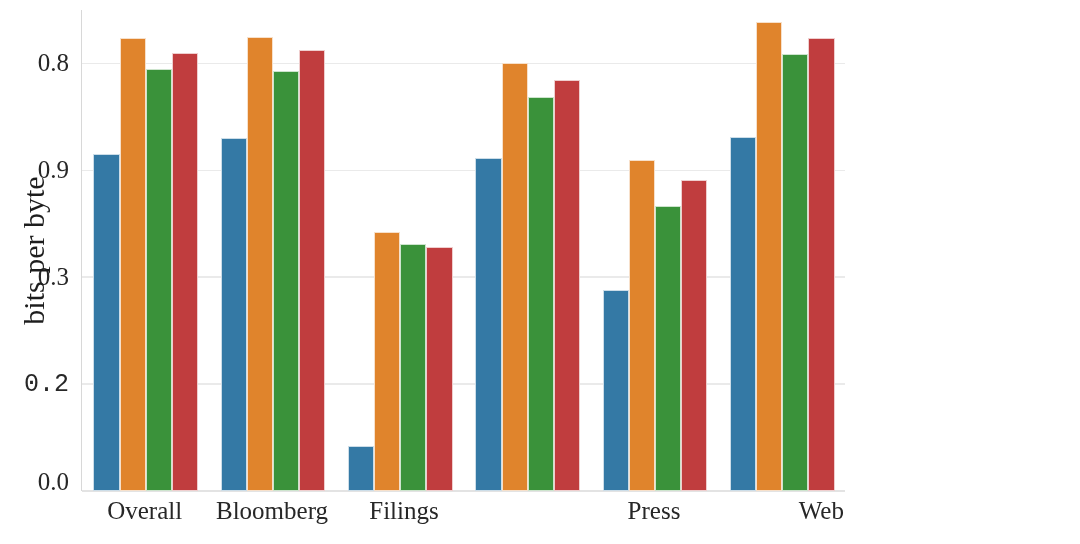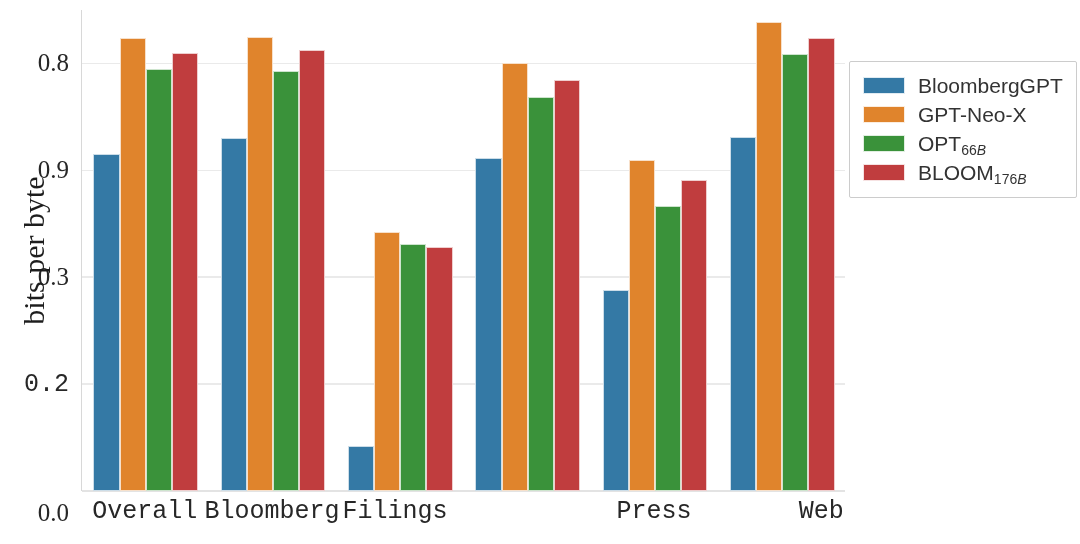--- a/index.html
+++ b/index.html
@@ -92,21 +92,21 @@
     position: absolute;
     left: 81px;
     top: 495px;
     width: 764px;
     height: 45px;
   }
   .xtick-item {
     position: absolute;
     top: 2px;
     text-align: right;
-    font-family: Liberation Mono, monospace;
+    font-family: Liberation Serif, serif;
     font-size: 25px;
     color: #272727;
     white-space: nowrap;
     transform: translateX(-50%);
   }
 
   
   #ylabel {
     position: absolute;
     left: -12px;
@@ -163,21 +163,21 @@
   .legend-label sub .b-ital {
     font-style: italic;
   }
 </style>
 </head>
 <body>
 
 <div id="figure">
 
   <div id="ytick-layer">
-      <div class="ytick-item" style="top: 503px;">0.0</div>
+      <div class="ytick-item" style="top: 472px;">0.0</div>
       <div class="ytick-item" style="top: 374.111px; font-family: Liberation Mono, monospace;">0.2</div>
       <div class="ytick-item" style="top: 267.222px;">0.3</div>
       <div class="ytick-item" style="top: 160.333px;">0.9</div>
       <div class="ytick-item" style="top: 53.4444px;">0.8</div>
     </div>
 
   <div id="ylabel">bits per byte</div>
 
   <div id="plot-area">
     <div id="gridlines">
@@ -223,37 +223,19 @@
           <div class="bar" title="GPT-Neo-X Web: 0.877" style="left: 26.1033px; width: 26.1033px; height: 468.708px; background: rgb(224, 132, 44);"></div>
           <div class="bar" title="OPT Web: 0.817" style="left: 52.2067px; width: 26.1033px; height: 436.641px; background: rgb(58, 146, 58);"></div>
           <div class="bar" title="BLOOM Web: 0.848" style="left: 78.31px; width: 26.1033px; height: 453.209px; background: rgb(192, 61, 62);"></div>
         </div>
       </div>
   </div>
 
   <div id="xtick-layer">
       <div class="xtick-item" style="left: 63.6667px;">Overall</div>
       <div class="xtick-item" style="left: 191px;">Bloomberg</div>
-      <div class="xtick-item" style="left: 314px;">Filings</div>
+      <div class="xtick-item" style="left: 323px;">Filings</div>
       <div class="xtick-item" style="left: 573px;">Press</div>
       <div class="xtick-item" style="left: 700.333px; margin-left: 40px;">Web</div>
     </div>
 
-  <div id="legend">
-      <div class="legend-row">
-        <span class="legend-swatch" style="background: rgb(52, 121, 165);"></span>
-        <span class="legend-label">BloombergGPT</span>
-      </div>
-      <div class="legend-row">
-        <span class="legend-swatch" style="background: rgb(224, 132, 44);"></span>
-        <span class="legend-label">GPT-Neo-X</span>
-      </div>
-      <div class="legend-row">
-        <span class="legend-swatch" style="background: rgb(58, 146, 58);"></span>
-        <span class="legend-label">OPT<sub>66<span class="b-ital">B</span></sub></span>
-      </div>
-      <div class="legend-row">
-        <span class="legend-swatch" style="background: rgb(192, 61, 62);"></span>
-        <span class="legend-label">BLOOM<sub>176<span class="b-ital">B</span></sub></span>
-      </div>
-    </div>
 
 </div>
 
 </body></html>

